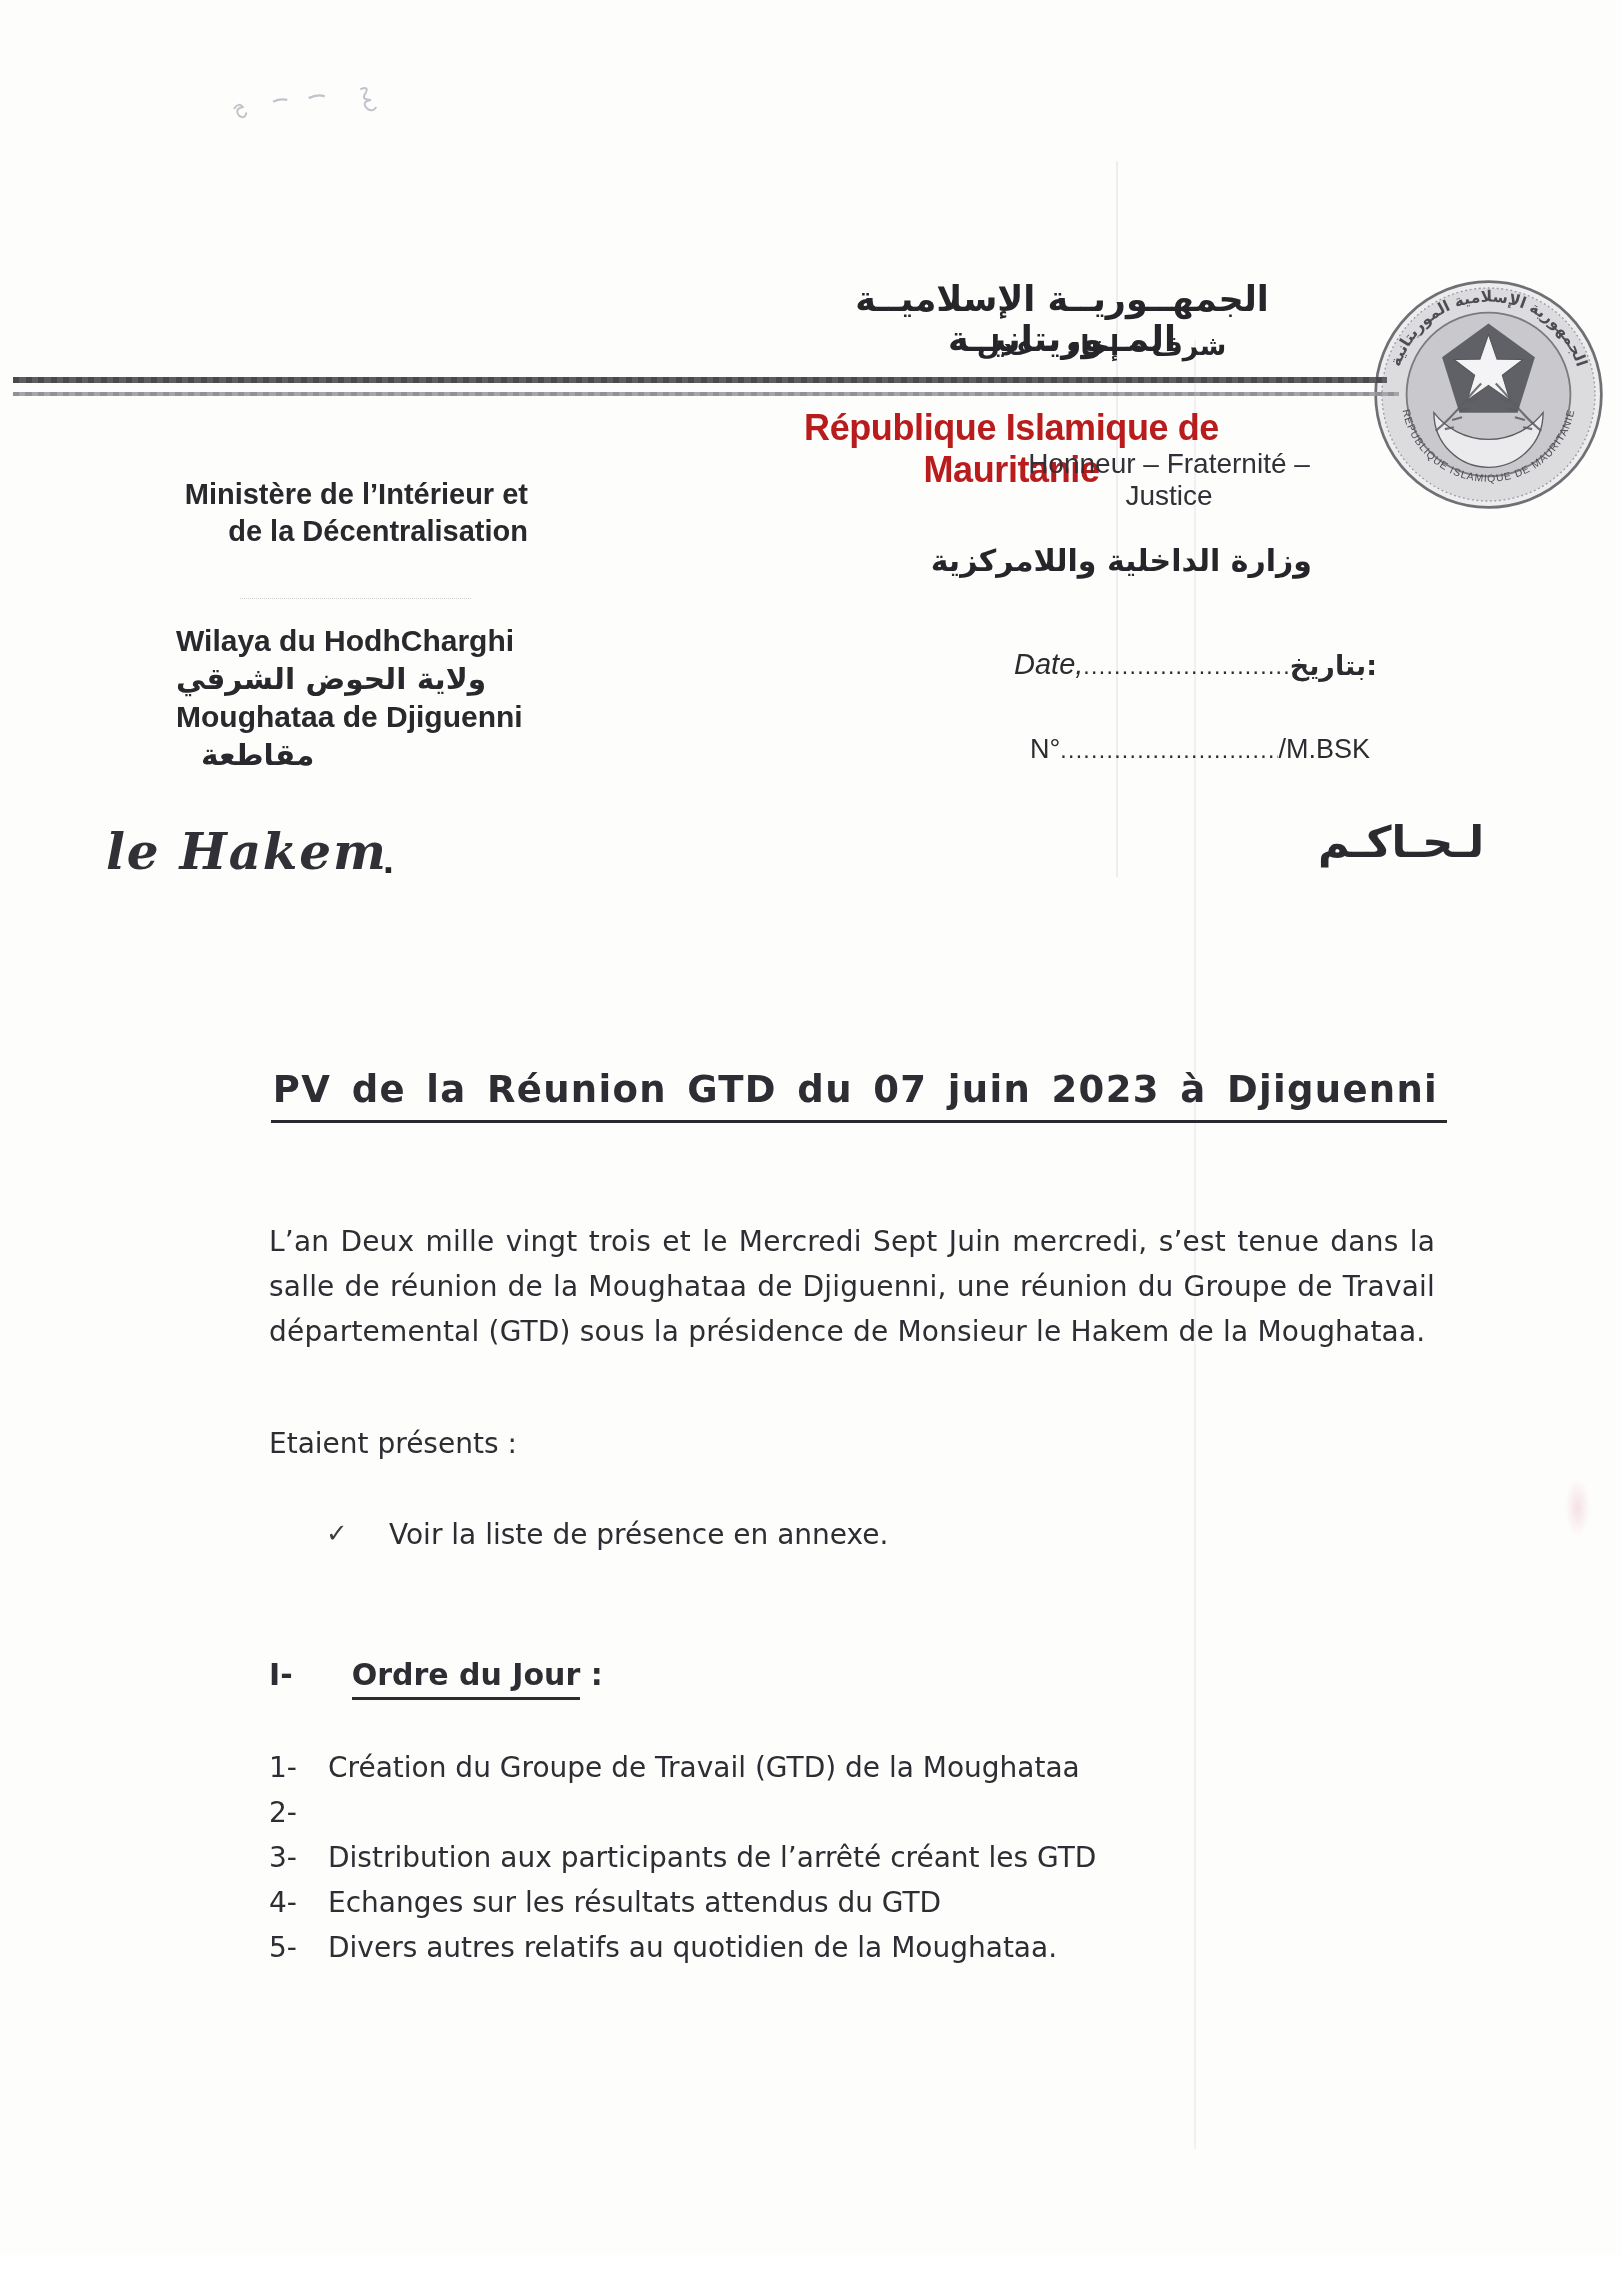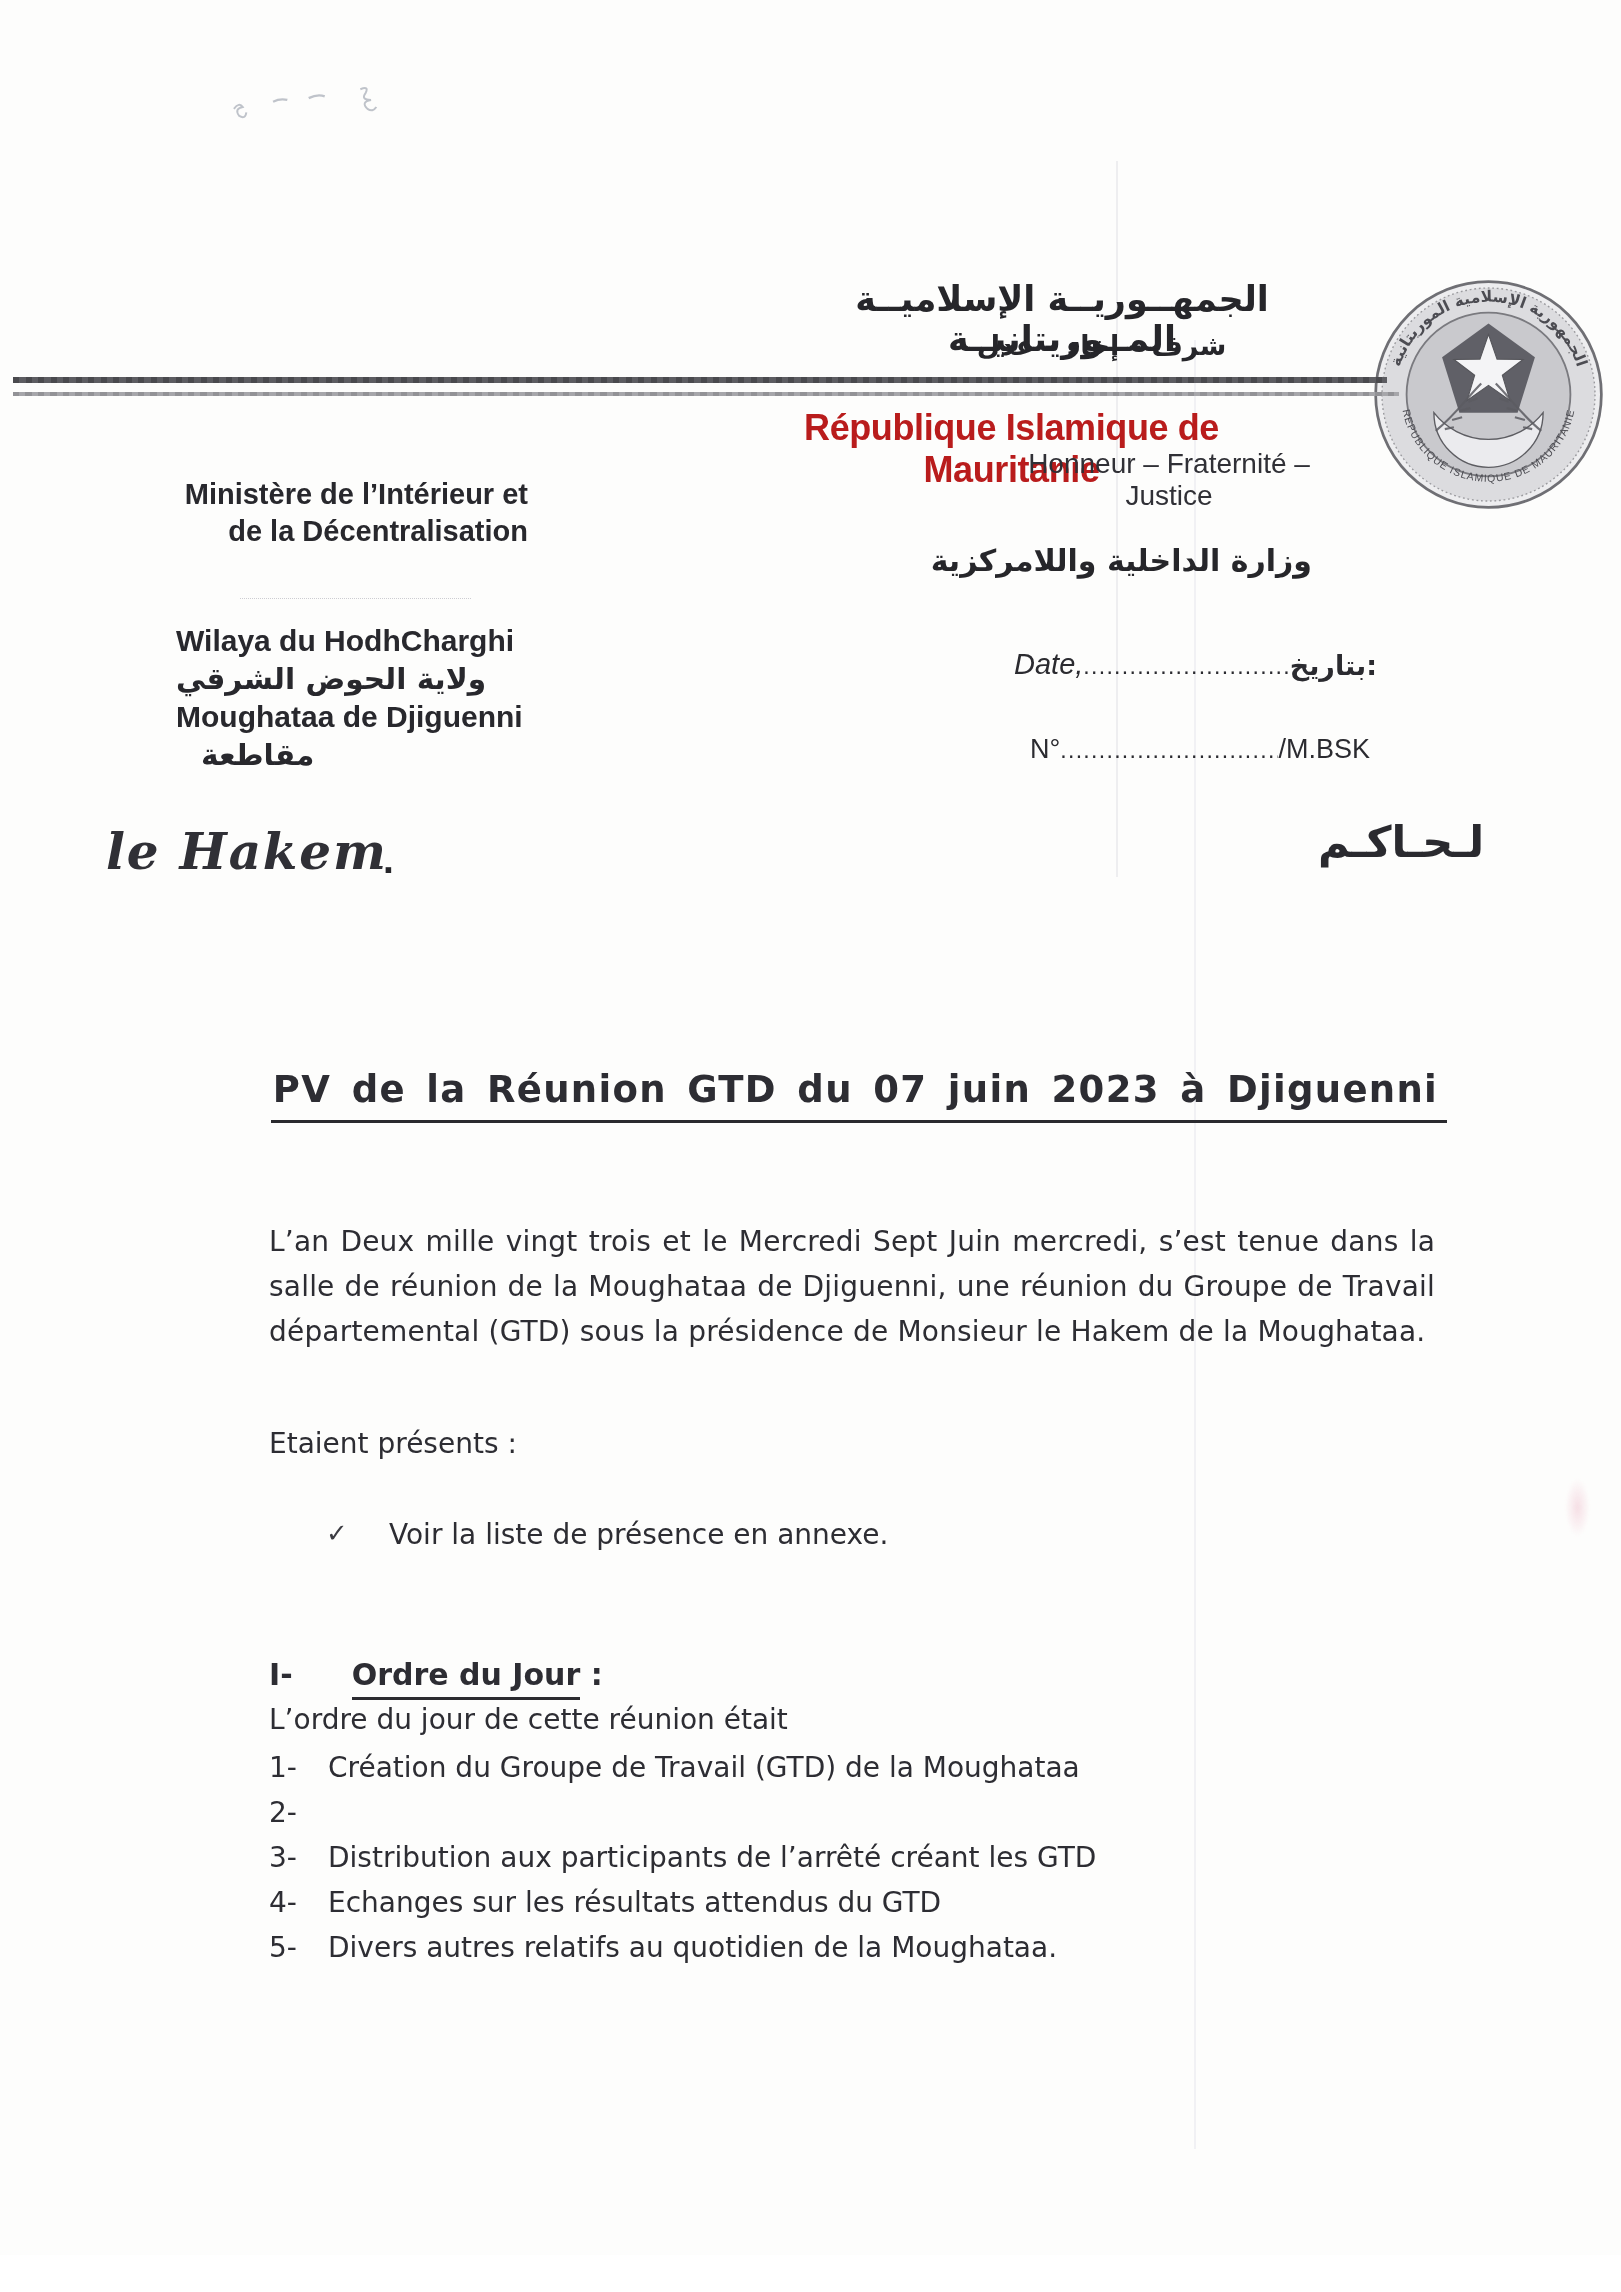--- a/index.html
+++ b/index.html
@@ -151,21 +151,20 @@
 
   <div class="abs hand check-line">
     <span class="check">✓</span>
     <span>Voir la liste de présence en annexe.</span>
   </div>
 
   <div class="abs hand section-head">
     <span class="sec-num">I-</span><span class="sec-title">Ordre du Jour</span><span> :</span>
   </div>
 
-  <div class="abs hand agenda-intro">L’ordre du jour de cette réunion était</div>
 
   <ol class="abs hand agenda">
     <li>
       <span class="li-num">1-</span>
       <span>Création du Groupe de Travail (GTD) de la Moughataa</span>
     </li>
     <li>
       <span class="li-num">2-</span>
     </li>
     <li>

